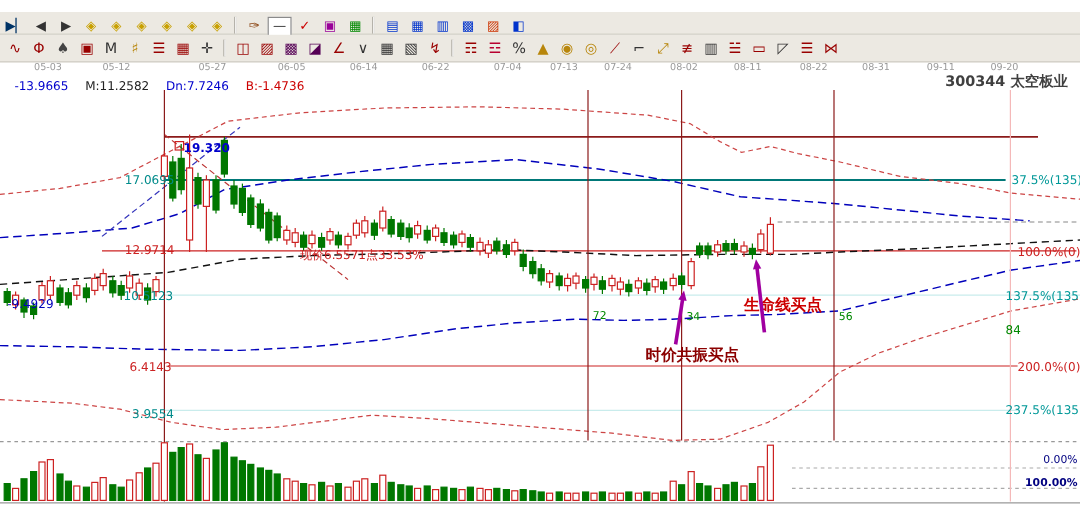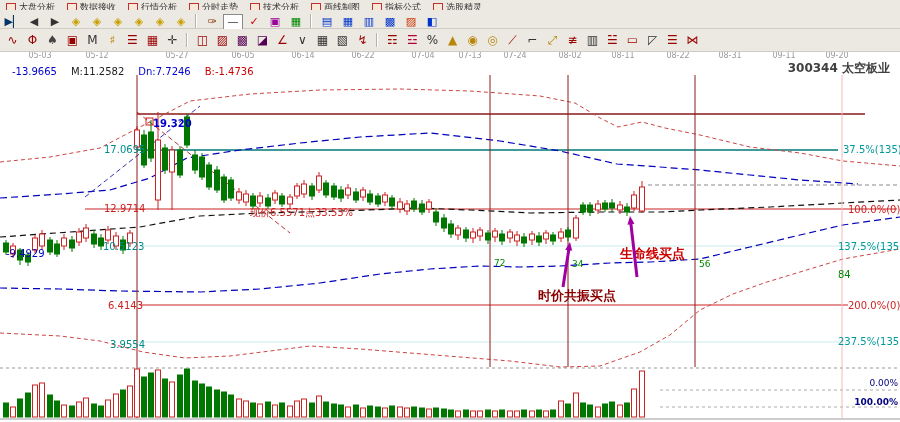--- a/index.html
+++ b/index.html
@@ -18,21 +18,20 @@
   
   #indicator-bar{position:absolute;left:12px;top:60px;height:12px;z-index:4;white-space:nowrap;}
   #indicator-bar span{font-size:10px;margin-right:14px;}
   #stock-label{position:absolute;right:10px;top:60px;z-index:4;font-size:12px;color:#404040;font-weight:bold;}
   svg{position:absolute;left:0;top:0;z-index:1;}
 </style>
 </head>
 <body>
 
 <div id="app">
-  <div id="menu-row"><span class="mi"><i></i><b>大盘分析</b></span><span class="mi"><i></i><b>数据接收</b></span><span class="mi"><i></i><b>行情分析</b></span><span class="mi"><i></i><b>分时走势</b></span><span class="mi"><i></i><b>技术分析</b></span><span class="mi"><i></i><b>画线制图</b></span><span class="mi"><i></i><b>指标公式</b></span><span class="mi"><i></i><b>选股精灵</b></span></div>
   <div id="toolbar-nav"><span class="tb" style="color: rgb(0, 51, 102);">▶▏</span><span class="tb" style="color: rgb(51, 51, 51);">◀</span><span class="tb" style="color: rgb(51, 51, 51);">▶</span><span class="tb" style="color: rgb(200, 160, 0);">◈</span><span class="tb" style="color: rgb(200, 160, 0);">◈</span><span class="tb" style="color: rgb(200, 160, 0);">◈</span><span class="tb" style="color: rgb(200, 160, 0);">◈</span><span class="tb" style="color: rgb(200, 160, 0);">◈</span><span class="tb" style="color: rgb(200, 160, 0);">◈</span><span class="sep"></span><span class="tb" style="color: rgb(139, 69, 19);">✑</span><span class="tb pressed" style="color: rgb(51, 51, 51);">—</span><span class="tb" style="color: rgb(204, 0, 0);">✓</span><span class="tb" style="color: rgb(153, 0, 153);">▣</span><span class="tb" style="color: rgb(0, 136, 0);">▦</span><span class="sep"></span><span class="tb" style="color: rgb(0, 51, 204);">▤</span><span class="tb" style="color: rgb(0, 51, 204);">▦</span><span class="tb" style="color: rgb(0, 51, 204);">▥</span><span class="tb" style="color: rgb(0, 51, 204);">▩</span><span class="tb" style="color: rgb(204, 51, 0);">▨</span><span class="tb" style="color: rgb(0, 51, 204);">◧</span></div>
   <div id="toolbar-draw"><span class="tb2" style="color: rgb(153, 0, 0);">∿</span><span class="tb2" style="color: rgb(153, 0, 0);">Φ</span><span class="tb2" style="color: rgb(68, 68, 68);">♠</span><span class="tb2" style="color: rgb(153, 0, 0);">▣</span><span class="tb2" style="color: rgb(51, 51, 51);">M</span><span class="tb2" style="color: rgb(184, 134, 11);">♯</span><span class="tb2" style="color: rgb(153, 0, 0);">☰</span><span class="tb2" style="color: rgb(153, 0, 0);">▦</span><span class="tb2" style="color: rgb(51, 51, 51);">✛</span><span class="sep"></span><span class="tb2" style="color: rgb(153, 0, 0);">◫</span><span class="tb2" style="color: rgb(153, 0, 0);">▨</span><span class="tb2" style="color: rgb(85, 0, 85);">▩</span><span class="tb2" style="color: rgb(85, 0, 85);">◪</span><span class="tb2" style="color: rgb(153, 0, 0);">∠</span><span class="tb2" style="color: rgb(51, 51, 51);">∨</span><span class="tb2" style="color: rgb(51, 51, 51);">▦</span><span class="tb2" style="color: rgb(51, 51, 51);">▧</span><span class="tb2" style="color: rgb(153, 0, 0);">↯</span><span class="sep"></span><span class="tb2" style="color: rgb(153, 0, 0);">☶</span><span class="tb2" style="color: rgb(184, 0, 47);">☲</span><span class="tb2" style="color: rgb(51, 51, 51);">%</span><span class="tb2" style="color: rgb(184, 134, 11);">▲</span><span class="tb2" style="color: rgb(184, 134, 11);">◉</span><span class="tb2" style="color: rgb(184, 134, 11);">◎</span><span class="tb2" style="color: rgb(153, 0, 0);">⟋</span><span class="tb2" style="color: rgb(51, 51, 51);">⌐</span><span class="tb2" style="color: rgb(184, 134, 11);">⤢</span><span class="tb2" style="color: rgb(153, 0, 0);">≢</span><span class="tb2" style="color: rgb(51, 51, 51);">▥</span><span class="tb2" style="color: rgb(153, 0, 0);">☱</span><span class="tb2" style="color: rgb(153, 0, 0);">▭</span><span class="tb2" style="color: rgb(51, 51, 51);">◸</span><span class="tb2" style="color: rgb(153, 0, 0);">☰</span><span class="tb2" style="color: rgb(153, 0, 0);">⋈</span></div>
 
   <svg id="chart" width="900" height="422" viewBox="0 0 900 422">
       <g>
         <line x1="137" y1="114" x2="865" y2="114" stroke="#8b1a1a" stroke-width="1.5" stroke-dasharray="none"></line>
         <line x1="137" y1="150" x2="838" y2="150" stroke="#007878" stroke-width="1.5" stroke-dasharray="none"></line>
         <line x1="137" y1="246" x2="900" y2="246" stroke="#c9ecec" stroke-width="1" stroke-dasharray="none"></line>
         <line x1="137" y1="342" x2="848" y2="342" stroke="#c9ecec" stroke-width="1" stroke-dasharray="none"></line>
         <line x1="85" y1="209" x2="897" y2="209" stroke="#cc2222" stroke-width="1" stroke-dasharray="none"></line>

